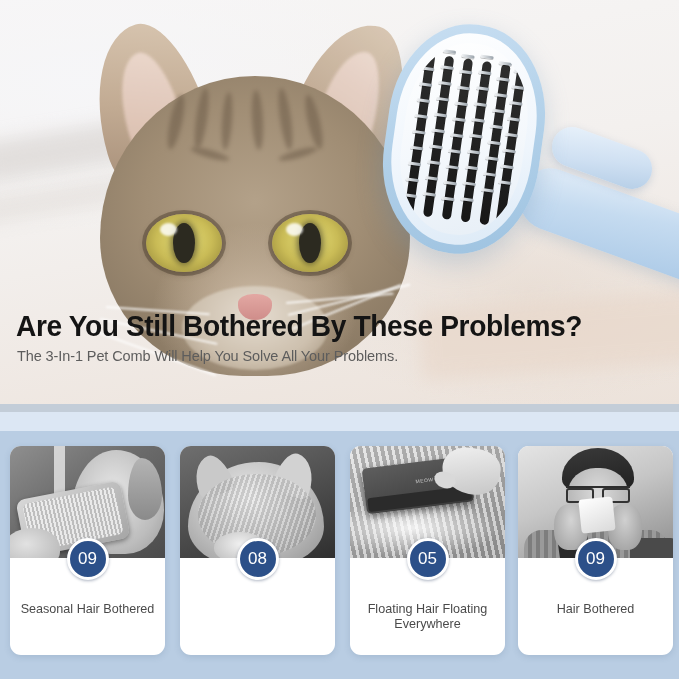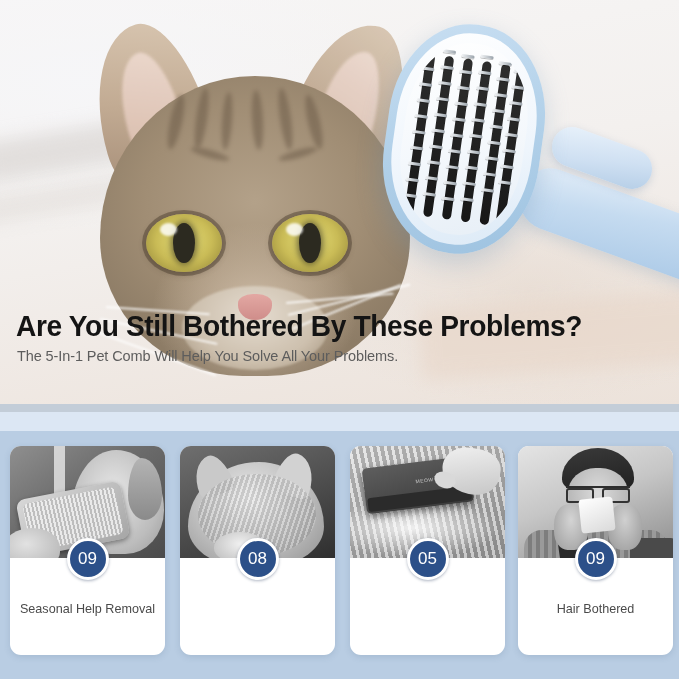--- a/index.html
+++ b/index.html
@@ -343,21 +343,21 @@
                 <div class="pin" style="top:92px;"></div>
               <div class="pin" style="top:108px;"></div>
                 <div class="pin" style="top:124px;"></div>
             </div>
           </div>
         </div>
       </div>
     </div>
 
     <div class="headline">Are You Still Bothered By These Problems?</div>
-    <div class="subhead">The 5-In-1 Pet Comb Will Help You Solve All Your Problems.</div>
+    <div class="subhead">The 3-In-1 Pet Comb Will Help You Solve All Your Problems.</div>
   </div>
 
   <div class="band-line"></div>
   <div class="band-pale"></div>
   <div class="band-main"></div>
 
   <div class="cards">
 
     <div class="card c1">
       <div class="card-photo">
@@ -365,21 +365,21 @@
           <div class="post"></div>
           <div class="dog"></div>
           <div class="dog-ear"></div>
           <div class="brushbody">
               <div class="brushfur"></div>
             </div>
           <div class="hand"></div>
         </div>
       </div>
       <div class="card-body">
-        <div class="card-label">Seasonal Help Removal</div>
+        <div class="card-label">Seasonal Hair Bothered</div>
       </div>
       <div class="badge">09</div>
     </div>
 
     <div class="card c2">
       <div class="card-photo">
         <div class="ph p2">
           <div class="body"></div>
           <div class="earA"></div>
           <div class="earB"></div>
@@ -395,20 +395,23 @@
         <div class="ph p3">
           <div class="carpet"></div>
           <div class="fluff"></div>
           <div class="roller">
             <div class="rollerlip"></div>
             <div class="brand">MEOW SIX</div>
           </div>
           <div class="glove"></div>
           <div class="thumb"></div>
         </div>
+      </div>
+      <div class="card-body">
+        <div class="card-label">Floating Hair Floating Everywhere</div>
       </div>
       <div class="badge">05</div>
     </div>
 
     <div class="card c4">
       <div class="card-photo">
         <div class="ph p4">
           <div class="sweater"></div>
           <div class="laptop"></div>
           <div class="hair"></div>

